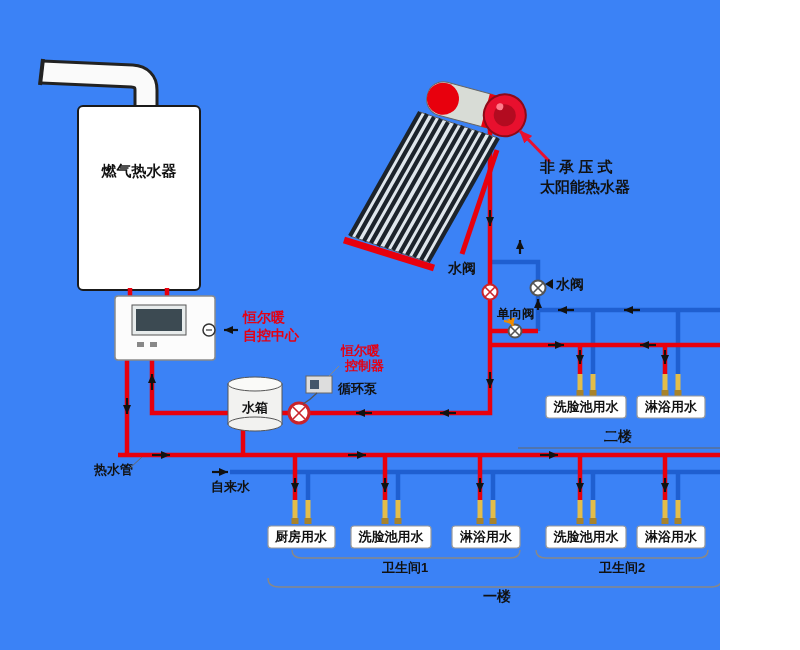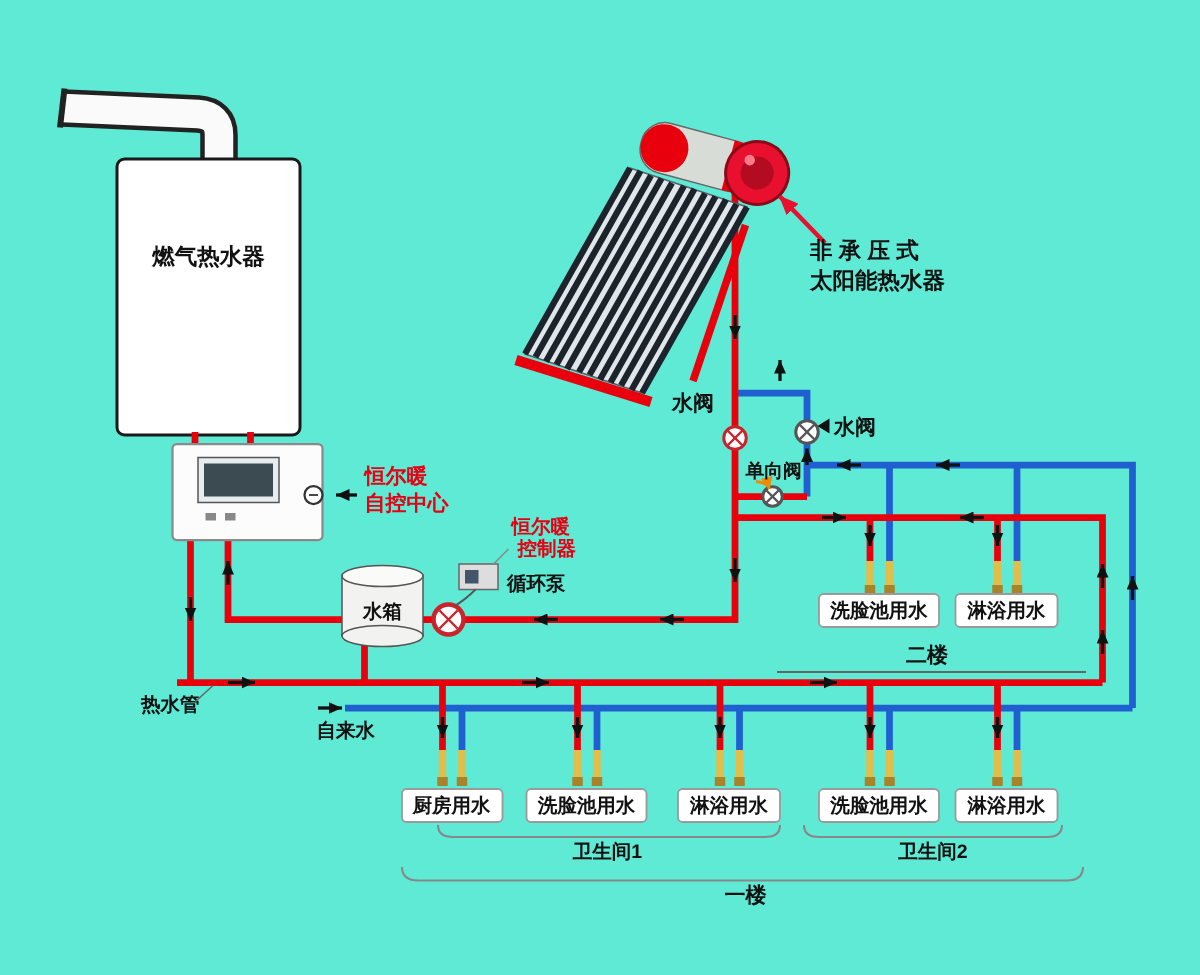--- a/index.html
+++ b/index.html
@@ -1,16 +1,16 @@
 <!DOCTYPE html>
 <html style="--hot: #e8000d; --cold: #1f5fd0; --accent: #e60012; --tap: #e3bd4a;"><head>
 <meta charset="utf-8">
 <style>
   html,body{margin:0;padding:0;background:#fff;}
-  #stage{position:relative;width:800px;height:650px;background:#5eead4;overflow:hidden;}
+  #stage{position:relative;width:720px;height:650px;background:#3b82f6;overflow:hidden;}
   svg{display:block;}
   text{font-family:"Liberation Sans",sans-serif;font-weight:bold;fill:#111;}
   .t12{font-size:12.5px}.t13{font-size:13px}.t14{font-size:14px}.t15{font-size:15px}
   .red-label{fill:var(--accent,#e60012);}
   .pipe-hot{stroke:var(--hot,#e8000d);stroke-width:4.5;fill:none;}
   .pipe-cold{stroke:var(--cold,#1f5fd0);stroke-width:4.5;fill:none;}
   .tap{stroke:var(--tap,#e3bd4a);stroke-width:5;}
   .tap-tip{stroke:#a8832a;stroke-width:7;}
   .arrow{stroke:#111;stroke-width:2.2;fill:none;}
   .lblbox{fill:#fff;stroke:#9a9a9a;stroke-width:1.2;}

